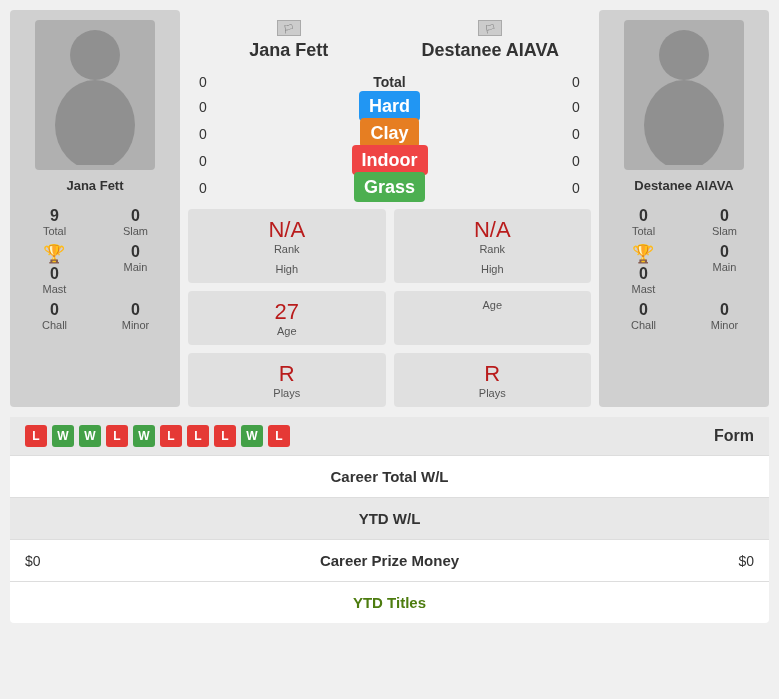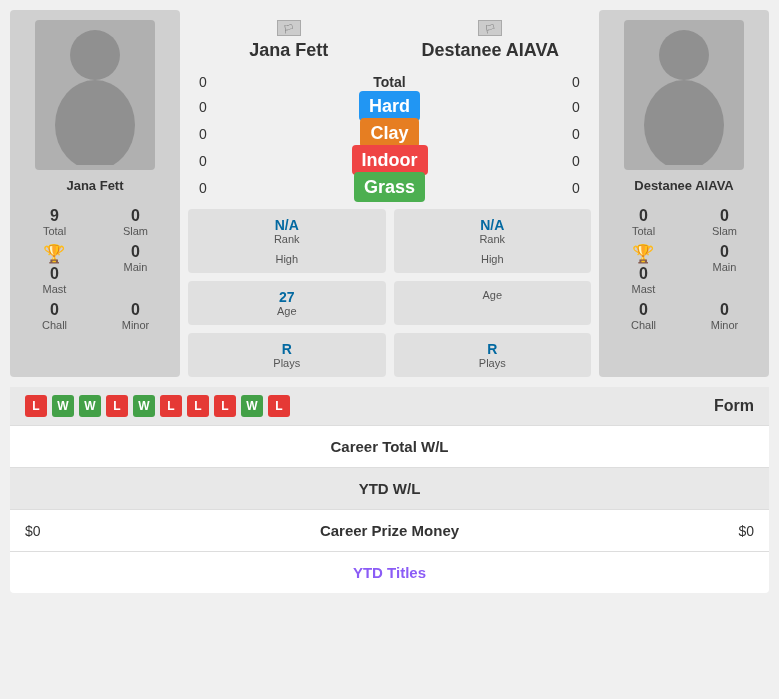--- a/index.html
+++ b/index.html
@@ -185,21 +185,21 @@
       display: flex;
       align-items: center;
       padding: 12px 15px;
     }
 
     .ytd-titles-label {
       flex: 1;
       text-align: center;
       font-size: 15px;
       font-weight: bold;
-      color: #8b5cf6;
+      color: #4d7c0f;
     }
 
     
     .comparison-wrapper {
       display: flex;
       gap: 8px;
     }
 
     .center-col {
       flex: 1;
@@ -241,23 +241,23 @@
 
     .det-panel {
       background: #e0e0e0;
       border-radius: 4px;
       padding: 8px 15px;
       text-align: center;
       flex: 1;
     }
 
     .det-val {
-      font-size: 14px;
-      font-weight: bold;
-      color: #0369a1;
+      font-size: 22px;
+      font-weight: normal;
+      color: #b91c1c;
     }
 
     .det-lbl {
       font-size: 11px;
       color: #555;
       text-align: center;
     }
   </style>
 </head>
 <body>

